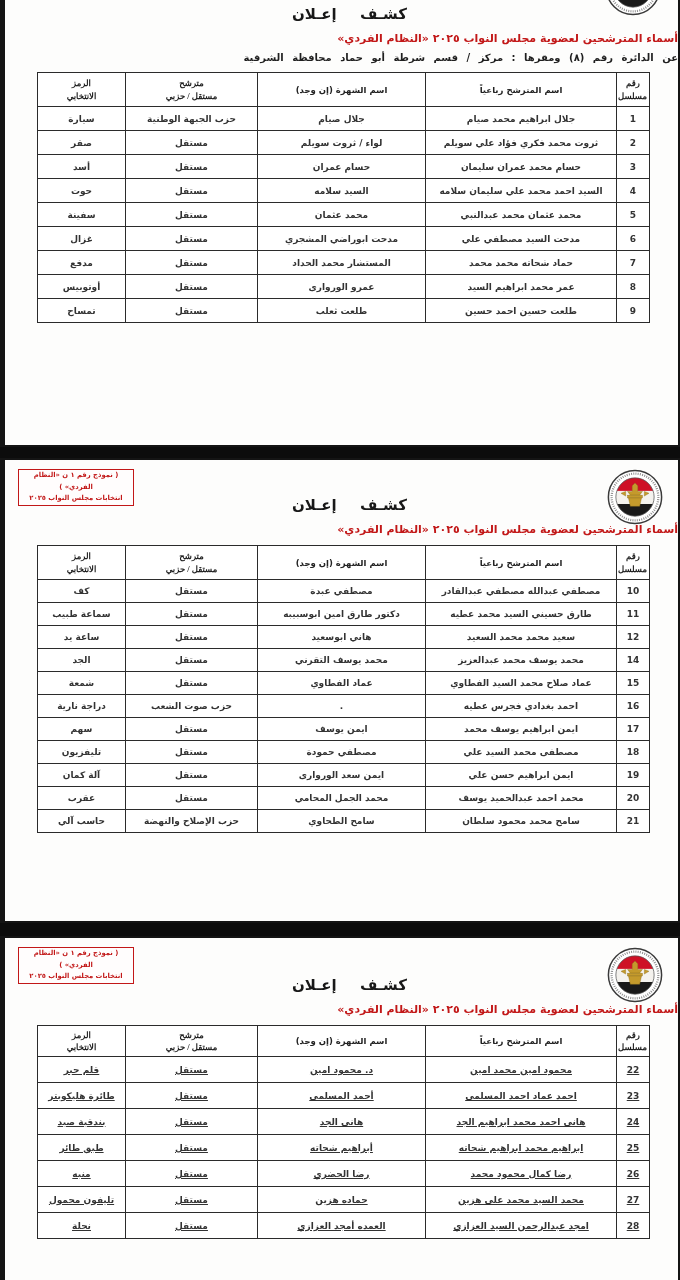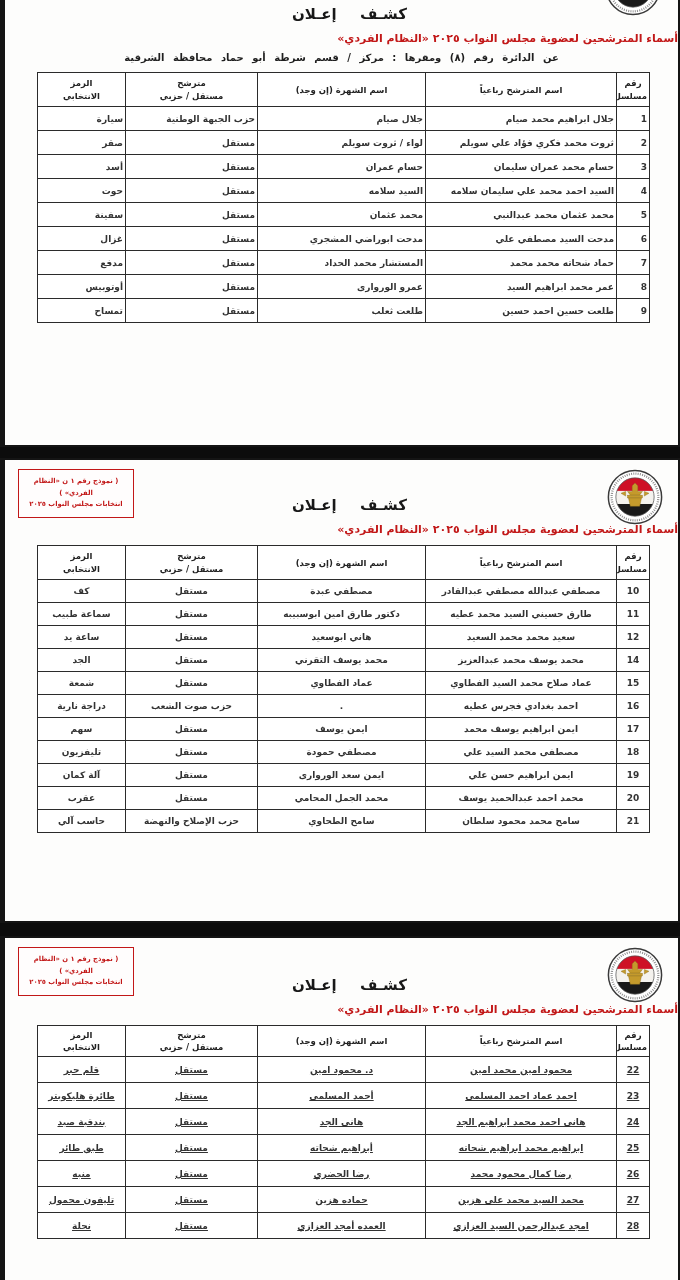--- a/index.html
+++ b/index.html
@@ -29,56 +29,56 @@
   }
   .page-1 .doc-title { padding-top:5px; }
   .page-2 .doc-title { padding-top:36px; }
   .page-3 .doc-title { padding-top:38px; }
 
   .doc-subtitle {
     font-size:11px; font-weight:bold; color:#c21818;
     margin:9px 0 0 0; line-height:1.2;
   }
   .district-line {
-    text-align:center; font-size:10px; font-weight:bold; color:#1f1f1f;
+    font-size:10px; font-weight:bold; color:#1f1f1f;
     margin:7px 0 4px 0; word-spacing:5px;
   }
 
   table.cand-table {
     border-collapse:collapse; table-layout:fixed;
     width:612px; margin:9px 28px 0 auto;
     background:#fff;
   }
   .cand-table th, .cand-table td {
     border:1px solid #2b2b2b; text-align:center; vertical-align:middle;
     padding:0 2px; overflow:hidden; white-space:nowrap;
   }
   .cand-table thead th {
     font-size:8.5px; font-weight:bold; color:#222; height:33px; line-height:1.45;
   }
   .page-3 .cand-table thead th { height:30px; }
   .cand-table tbody td {
     font-size:9px; font-weight:600; color:#333;
   }
-  .page-1 .cand-table tbody td { height:23px;text-align:right; }
+  .page-1 .cand-table tbody td { height:23px; }
   .page-2 .cand-table tbody td { height:22px; }
   .page-3 .cand-table tbody td { height:25px;text-decoration:underline; }
 
   .form-box {
     position:absolute; top:9px; left:13px; width:116px;
     box-sizing:border-box; border:1.5px solid #c21818; background:#fffdfd;
     text-align:center; color:#c21818; font-weight:bold;
-    font-size:6.8px; line-height:1.7; padding:6px 1px;
+    font-size:6.8px; line-height:1.7; padding:0 1px;
   }
   .emblem {
     position:absolute; width:56px; height:56px; right:15px; top:9px;
   }
   .page-1 .emblem { top:-40px; right:17px; }
 
-  .hdr2 { display:block; }
+  .hdr2 { display:block;font-family:Liberation Serif, serif; }
 </style>
 </head>
 <body>
 
 <svg width="0" height="0" style="position:absolute" aria-hidden="true">
   <symbol id="emblem-sym" viewBox="0 0 60 60">
     <circle cx="30" cy="30" r="28.5" fill="#ffffff" stroke="#3a3a3a" stroke-width="1.6"></circle>
     <circle cx="30" cy="30" r="25" fill="none" stroke="#8a8a8a" stroke-width="2.4" stroke-dasharray="1 1.4"></circle>
     <clipPath id="emb-clip">
         <circle cx="30" cy="30" r="20.5"></circle>

